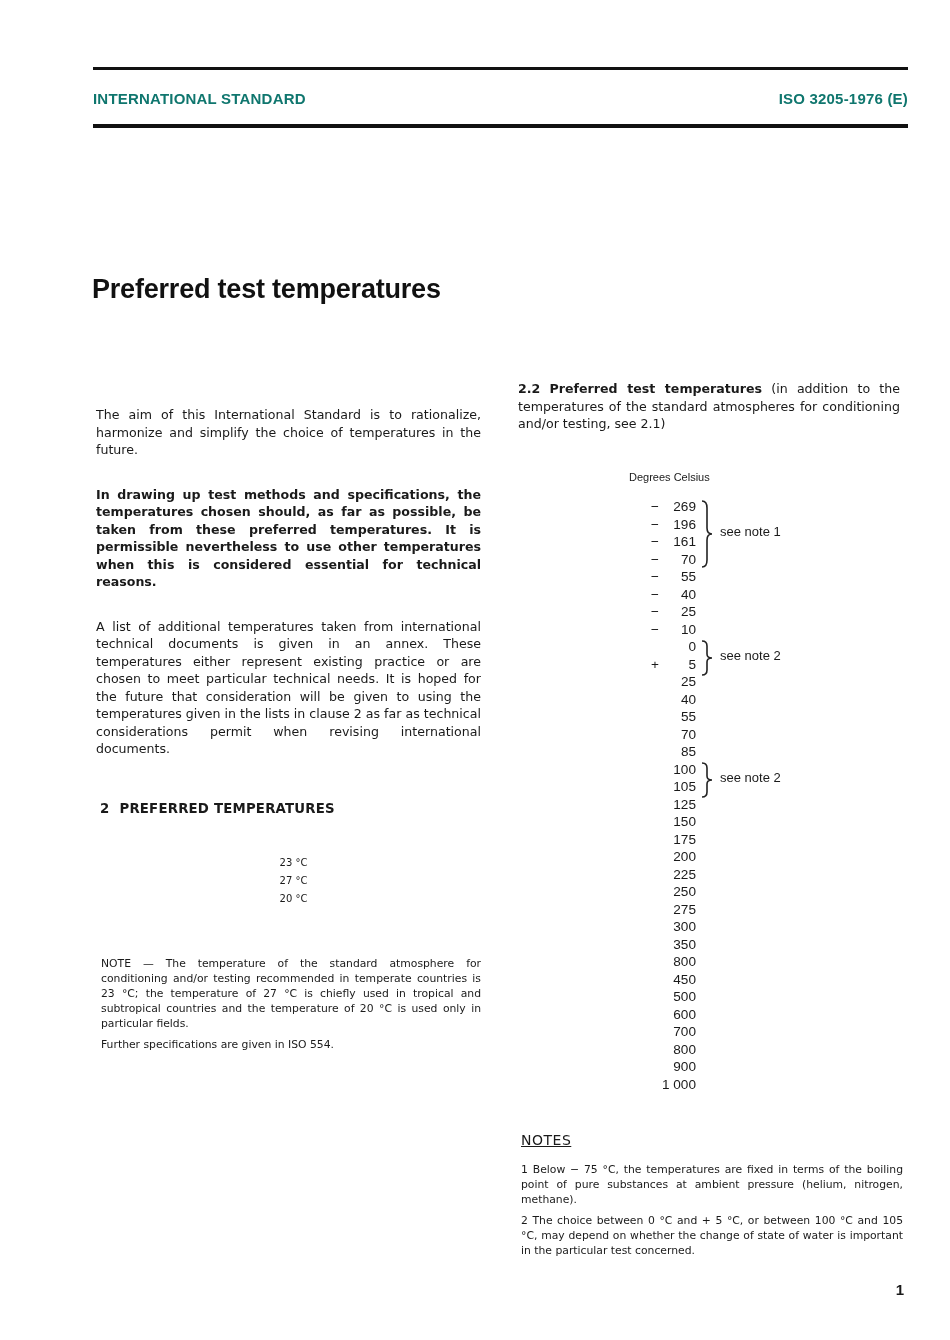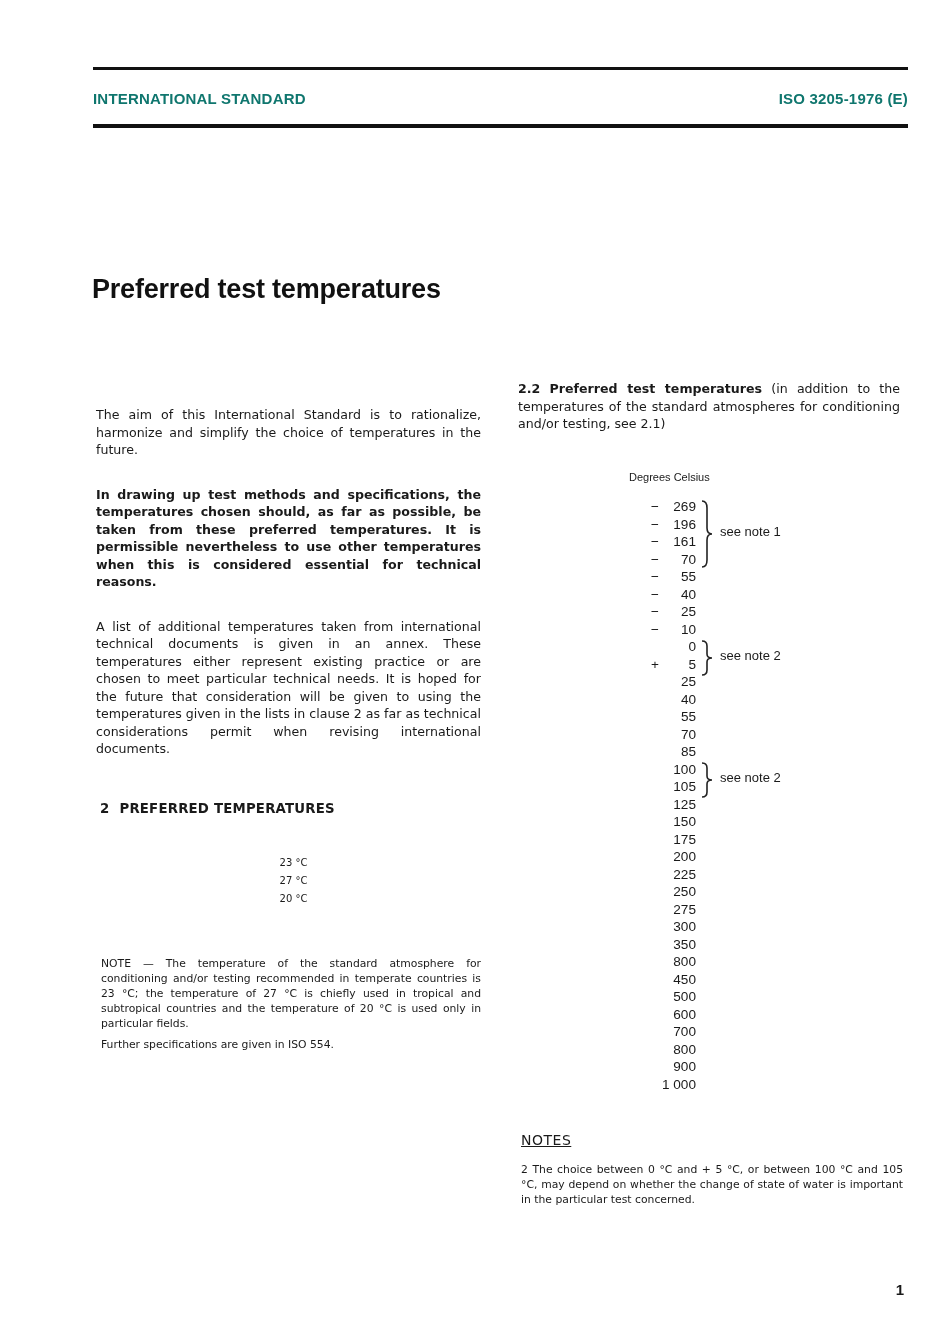--- a/index.html
+++ b/index.html
@@ -228,16 +228,17 @@
 </svg>
 <div class="brace-note" style="left:720px; top:648px;">see note 2</div>
 
 <svg class="brace" style="left:700px; top:762px;" width="14" height="36" viewBox="0 0 14 36">
   <path d="M2 1 Q7 1 7 6 L7 14 Q7 18 12 18 Q7 18 7 22 L7 30 Q7 35 2 35" fill="none" stroke="#222" stroke-width="1.6"></path>
 </svg>
 <div class="brace-note" style="left:720px; top:770px;">see note 2</div>
 
 <div class="notes">
   <div class="h">NOTES</div>
+  <p class="n">1  Below − 75 °C, the temperatures are fixed in terms of the boiling point of pure substances at ambient pressure (helium, nitrogen, methane).</p>
   <p class="n">2  The choice between 0 °C and + 5 °C, or between 100 °C and 105 °C, may depend on whether the change of state of water is important in the particular test concerned.</p>
 </div>
 
 <div class="pagenum">1</div>
 
 </body></html>

